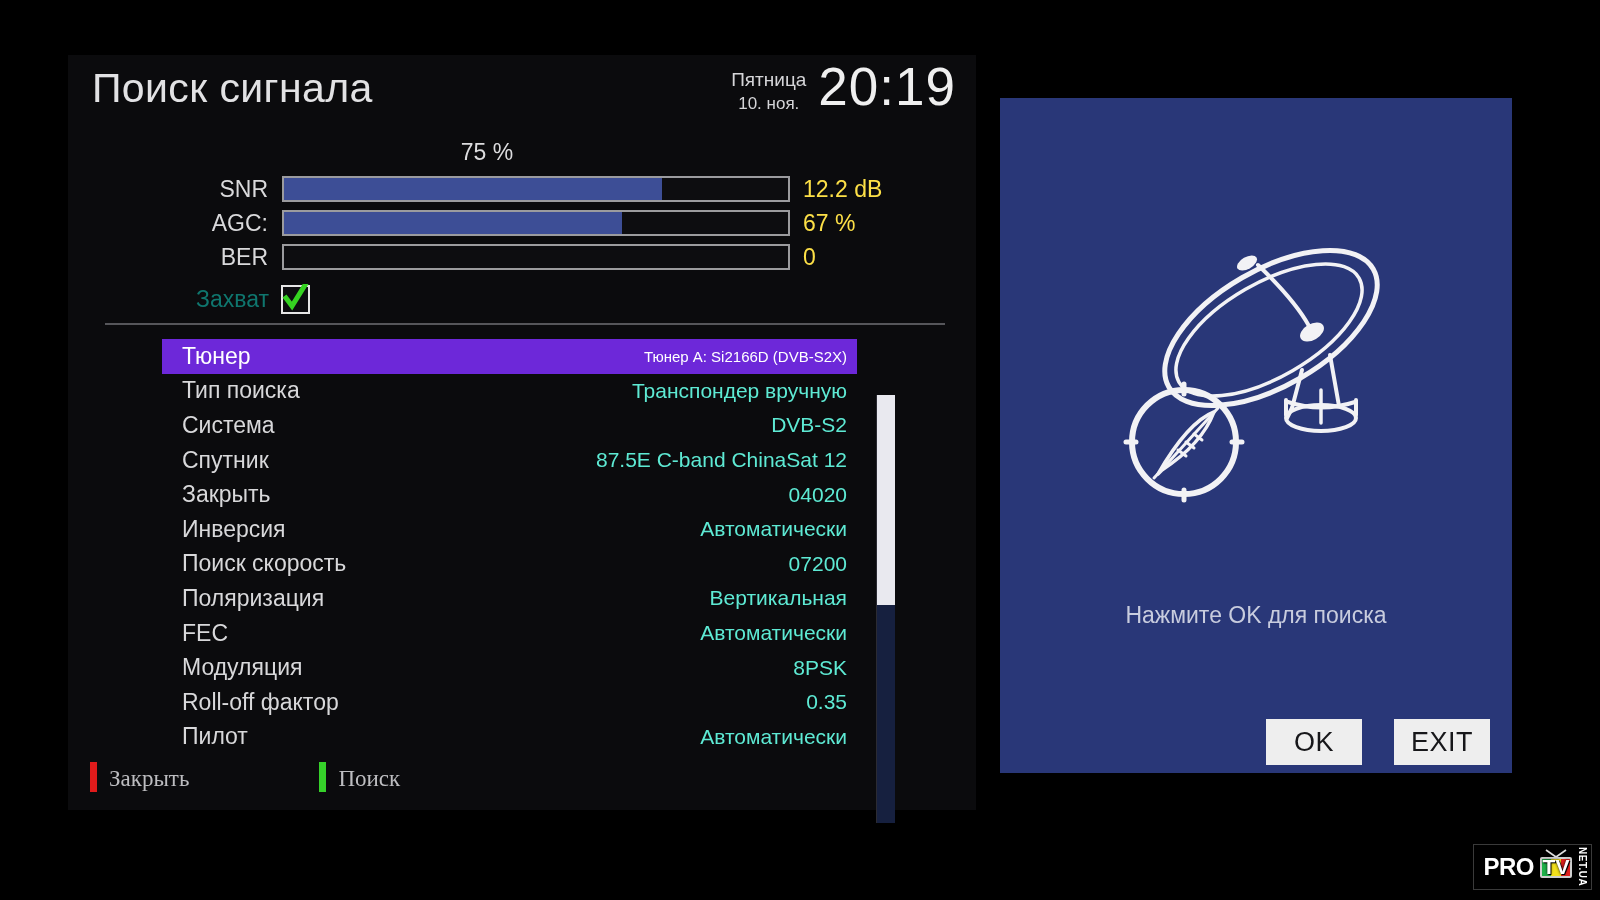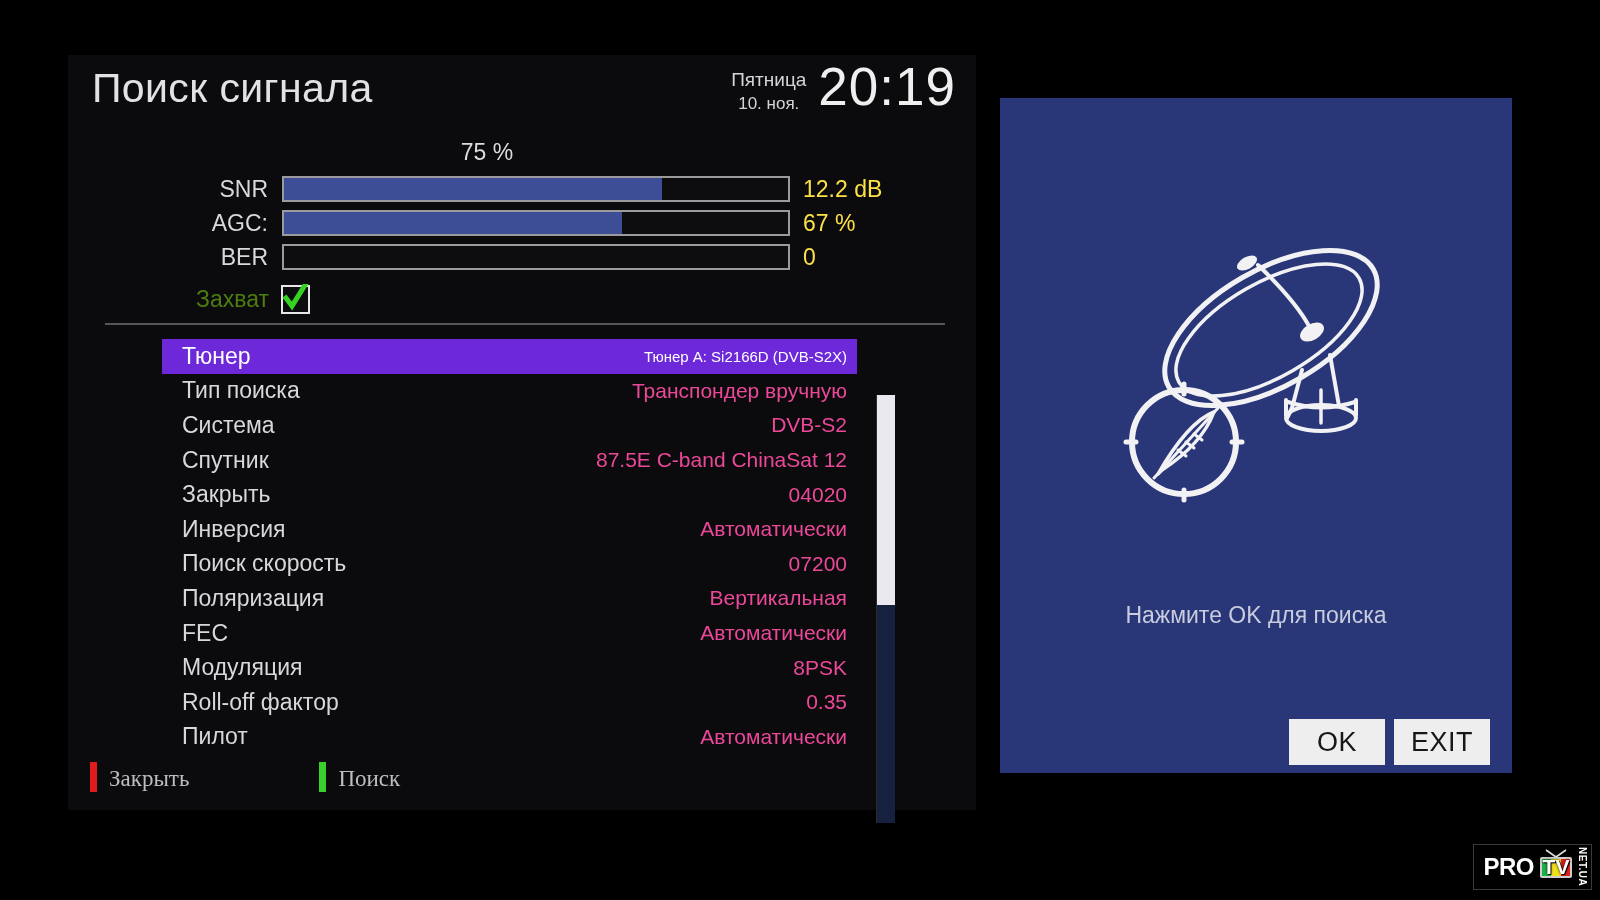--- a/index.html
+++ b/index.html
@@ -112,21 +112,21 @@
     white-space: nowrap;
   }
 
   #capture-row {
     display: flex;
     align-items: center;
     margin-top: 14px;
     margin-left: 128px;
   }
   #capture-label {
-    color: #4d7c0f;
+    color: #0f766e;
     font-size: 23px;
     padding-right: 12px;
   }
   #capture-checkbox {
     width: 25px;
     height: 25px;
     border: 2px solid #e6e6e6;
     background: #0d0d10;
     position: relative;
   }
@@ -164,21 +164,21 @@
   }
   .param-row.selected { background: #3b4b92; }
   .param-key {
     font-size: 23px;
     color: #d8d8da;
     white-space: nowrap;
   }
   .param-row.selected .param-key { color: #ffffff; }
   .param-val {
     font-size: 21px;
-    color: #ec4899;
+    color: #5eead4;
     white-space: nowrap;
   }
   .param-row.selected .param-val { color: #ffffff; font-size: 15px; }
 
   #scrollbar-track {
     position: absolute;
     left: 808px;
     top: 56px;
     width: 18px;
     height: 428px;
@@ -244,21 +244,21 @@
     top: 504px;
     text-align: center;
     color: #c8ccde;
     font-size: 23px;
   }
   #preview-buttons {
     position: absolute;
     right: 22px;
     bottom: 8px;
     display: flex;
-    gap: 9px;
+    gap: 32px;
   }
   .preview-button {
     min-width: 96px;
     height: 46px;
     background: #eeeeee;
     color: #17171a;
     font-size: 27px;
     display: flex;
     align-items: center;
     justify-content: center;

